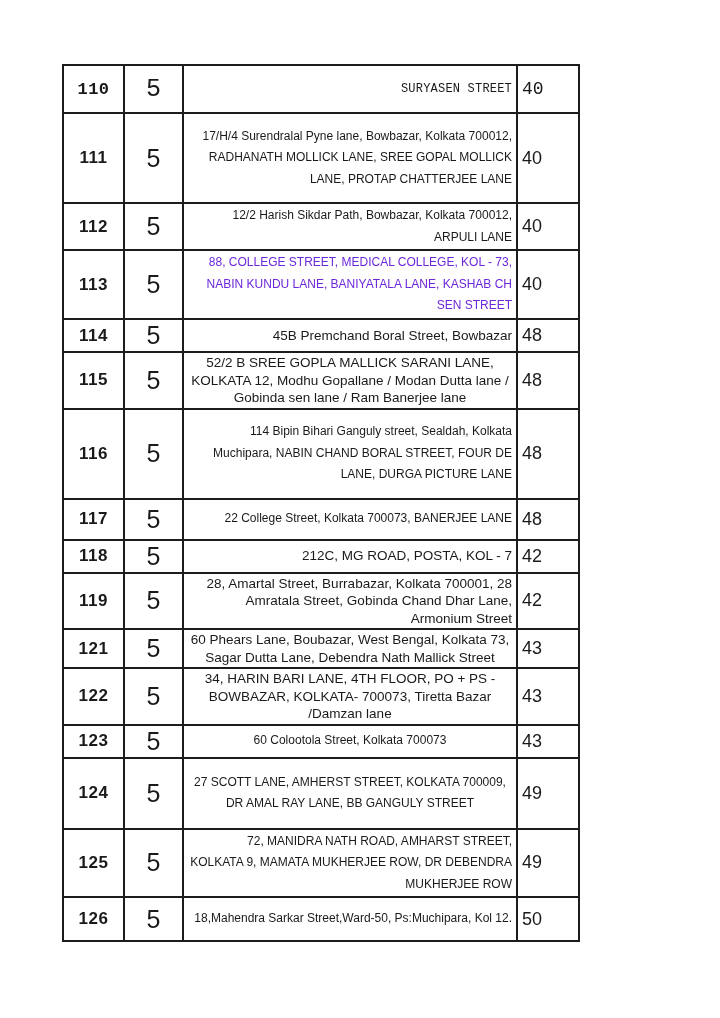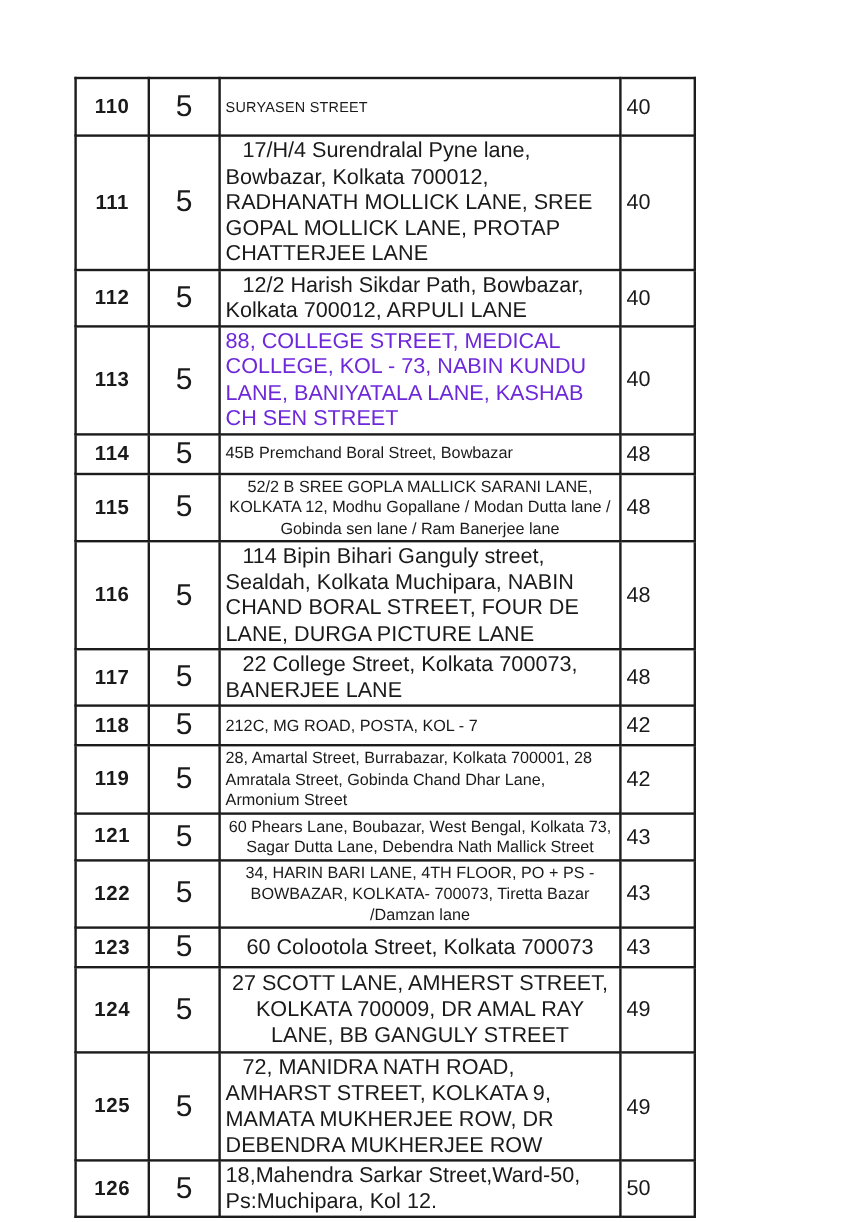--- a/index.html
+++ b/index.html
@@ -36,39 +36,39 @@
     font-size: 25px;
     text-align: center;
   }
   td.val {
     font-size: 18px;
     text-align: left;
   }
   td.addr { padding: 2px 6px; }
   td.addr.size-xs { font-size: 12px; letter-spacing: 0.2px; }
   td.addr.size-sm { font-size: 13.5px; line-height: 17.5px; }
-  td.addr.size-md { font-size: 18px; line-height: 21.5px; border-radius: 11px; }
-  td.addr.align-left   { text-align: left; }
+  td.addr.size-md { font-size: 12px; line-height: 21.5px; border-radius: 11px; }
+  td.addr.align-left   { text-align: right; }
   td.addr.align-center { text-align: center; }
   td.addr.indent { text-indent: 14px; }
   td.addr.muted  { color: #6d28d9; }
 </style>
 </head>
 <body>
 
 <div class="sheet">
   <table class="addr-table">
     <colgroup>
       <col style="width:61px">
       <col style="width:59px">
       <col style="width:334px">
       <col style="width:62px">
     </colgroup>
     <tbody>
-        <tr style="height: 48px;">
+        <tr style="height: 48px; font-family: Liberation Mono, monospace;">
           <td class="id">110</td>
           <td class="code">5</td>
           <td class="addr size-xs align-left">SURYASEN STREET</td>
           <td class="val">40</td>
         </tr>
         <tr style="height: 90px;">
           <td class="id">111</td>
           <td class="code">5</td>
           <td class="addr size-md align-left indent">17/H/4 Surendralal Pyne lane, Bowbazar, Kolkata 700012, RADHANATH MOLLICK LANE, SREE GOPAL MOLLICK LANE, PROTAP CHATTERJEE LANE</td>
           <td class="val">40</td>

